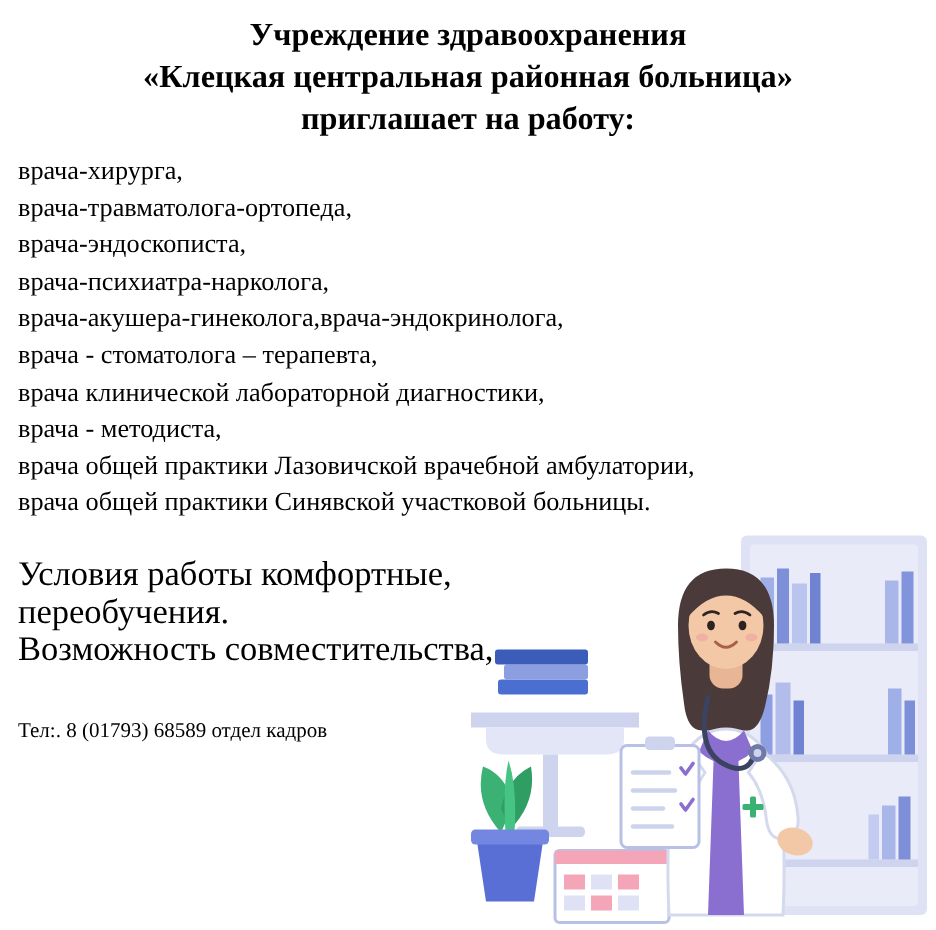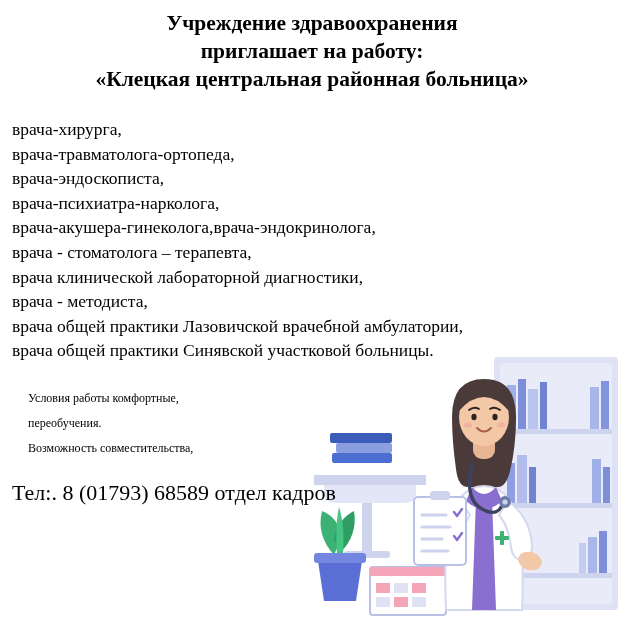--- a/index.html
+++ b/index.html
@@ -31,47 +31,47 @@
     line-height: 28px;
     padding-top: 9px;
     letter-spacing: 0px;
   }
   .heading .hline {
     display: block;
     white-space: nowrap;
   }
 
   .vacancies {
-    margin-top: 24px;
+    margin-top: 8px;
     padding-left: 12px;
     font-size: 17.5px;
     line-height: 24.6px;
   }
   .vacancies .vline {
     display: block;
     white-space: nowrap;
   }
 
   .conditions {
     margin-top: 23px;
-    padding-left: 28px;
-    font-size: 12px;
+    padding-left: 12px;
+    font-size: 23px;
     line-height: 25px;
     position: relative;
     z-index: 5;
   }
   .conditions .cline {
     display: block;
     white-space: nowrap;
   }
 
   .phone {
-    margin-top: 20px;
+    margin-top: 31px;
     padding-left: 12px;
-    font-size: 22px;
+    font-size: 14px;
     line-height: 24px;
     position: relative;
     z-index: 5;
     white-space: nowrap;
   }
 
   
   #illustration {
     position: absolute;
     right: 0;
@@ -82,22 +82,22 @@
     pointer-events: none;
   }
 </style>
 </head>
 <body>
 
 <div id="poster">
 
   <div class="heading">
     <span class="hline">Учреждение здравоохранения</span>
+    <span class="hline">«Клецкая центральная районная больница»</span>
     <span class="hline">приглашает на работу:</span>
-    <span class="hline">«Клецкая центральная районная больница»</span>
   </div>
 
   <div class="vacancies">
     <span class="vline">врача-хирурга,</span>
     <span class="vline">врача-травматолога-ортопеда,</span>
     <span class="vline">врача-эндоскописта,</span>
     <span class="vline">врача-психиатра-нарколога,</span>
     <span class="vline">врача-акушера-гинеколога,врача-эндокринолога,</span>
     <span class="vline">врача - стоматолога – терапевта,</span>
     <span class="vline">врача клинической лабораторной диагностики,</span>

